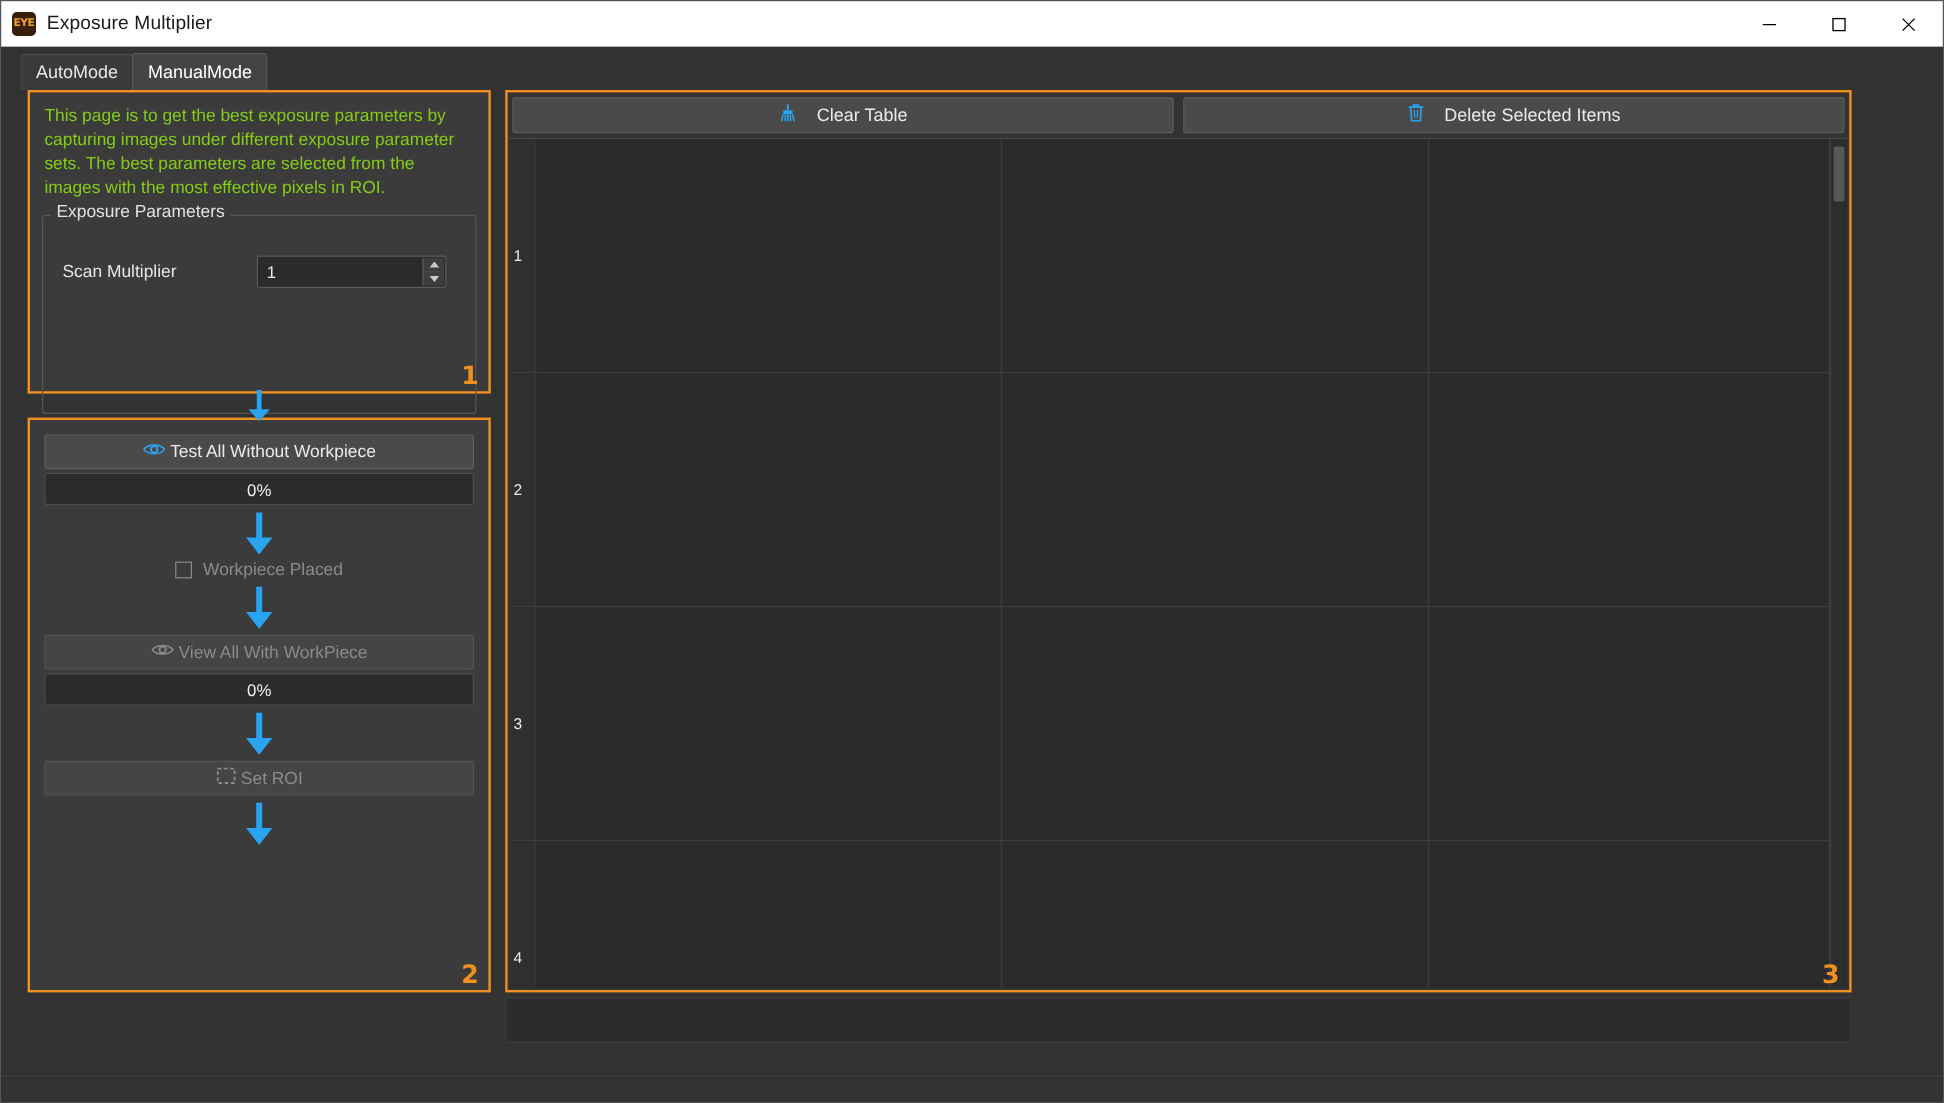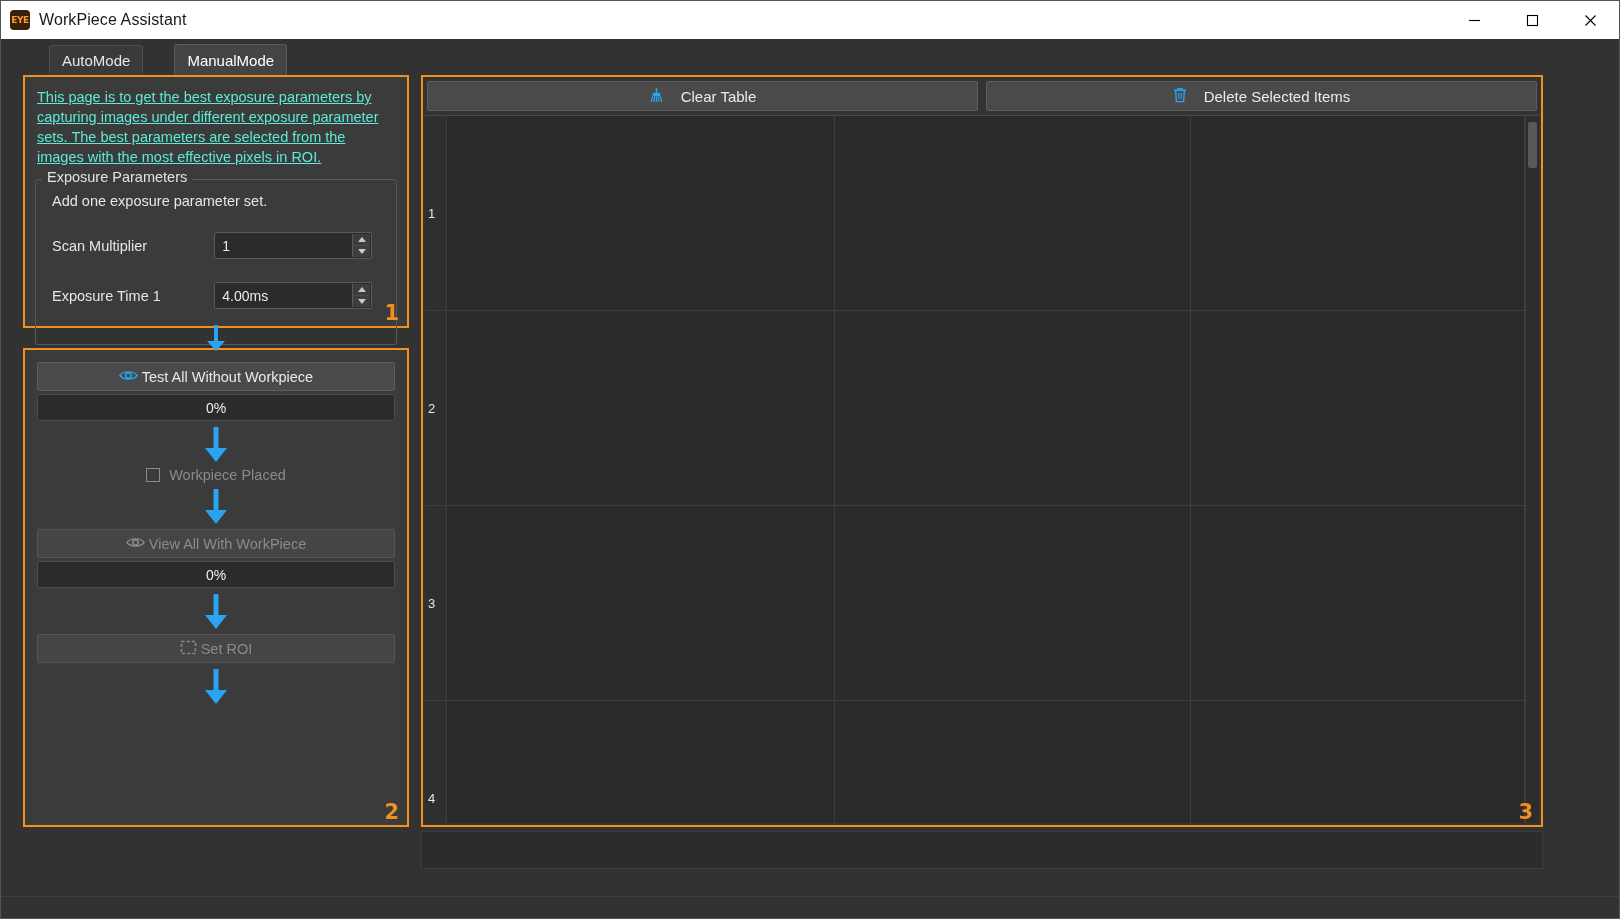--- a/index.html
+++ b/index.html
@@ -59,21 +59,20 @@
   }
   .tab {
     height: 30px; padding: 0 12px;
     display: flex; align-items: center;
     font-size: 15px; color: #e6e6e6;
     border: 1px solid #4d4d4d;
     border-bottom: none;
     border-radius: 3px 3px 0 0;
     background: #3a3a3a;
     margin-right: -1px;
-    margin-left: 32px;
   }
   .tab.active {
     background: #444444; color: #ffffff;
     border-color: #5a5a5a;
     height: 31px;
   }
 
   
   .body {
     flex: 1 1 auto; position: relative;
@@ -95,23 +94,22 @@
   .panel-1 { top: 0px; height: 253px; }
   .panel-2 { top: 273px; height: 479px; }
   .badge {
     position: absolute; right: 8px; bottom: 2px;
     color: #f09020; font-size: 21px; font-weight: bold;
     font-family: "DejaVu Sans", sans-serif;
     line-height: 1;
   }
 
   .desc {
-    font-size: 14.5px; color: #5eead4; line-height: 1.38;
+    font-size: 14.5px; color: #84cc16; line-height: 1.38;
     padding: 10px 24px 0 12px;
-    text-decoration: underline;
   }
 
   
   .groupbox {
     position: relative;
     margin: 12px 10px 0 10px;
     border: 1px solid #585858;
     border-radius: 3px;
     padding: 10px 24px 12px 8px;
     height: 166px;
@@ -273,21 +271,21 @@
 </style>
 </head>
 <body>
 
 <div class="window">
 
   <div class="titlebar">
     <div class="app-icon">
         <span>EYE</span>
       </div>
-    <div class="title-text">WorkPiece Assistant</div>
+    <div class="title-text">Exposure Multiplier</div>
     <div class="win-controls">
       <div class="win-btn">
         <svg width="13" height="13" viewBox="0 0 13 13">
             <line x1="1" y1="6.5" x2="12" y2="6.5" stroke="currentColor" stroke-width="1.1"></line>
           </svg>
       </div>
       <div class="win-btn">
         <svg width="13" height="13" viewBox="0 0 13 13">
             <rect x="1.5" y="1.5" width="10" height="10" fill="none" stroke="currentColor" stroke-width="1.1"></rect>
           </svg>
@@ -308,51 +306,36 @@
 
   <div class="body">
 
     <div class="left-col">
 
       <div class="panel panel-1">
         <div class="desc">This page is to get the best exposure parameters by capturing images under different exposure parameter sets. The best parameters are selected from the images with the most effective pixels in ROI.</div>
 
         <div class="groupbox">
           <div class="groupbox-title">Exposure Parameters</div>
-          <div class="gb-note">Add one exposure parameter set.</div>
 
           <div class="param-row">
             <div class="param-label">Scan Multiplier</div>
             <div class="spin">
               <div class="spin-val">1</div>
               <div class="spin-btns">
                 <div>
                     <i class="tri-up"></i>
                   </div>
                 <div>
                     <i class="tri-dn"></i>
                   </div>
               </div>
             </div>
           </div>
 
-          <div class="param-row">
-            <div class="param-label">Exposure Time 1</div>
-            <div class="spin">
-              <div class="spin-val">4.00ms</div>
-              <div class="spin-btns">
-                <div>
-                    <i class="tri-up"></i>
-                  </div>
-                <div>
-                    <i class="tri-dn"></i>
-                  </div>
-              </div>
-            </div>
-          </div>
         </div>
 
         <div class="btnrow">
           <div class="btn">
             <span class="plus-icon">+</span>
             <span>Add Exposure Test</span>
           </div>
           <div class="checkrow">
             <span class="checkbox"></span>
             <span class="check-label">Batch Add</span>

